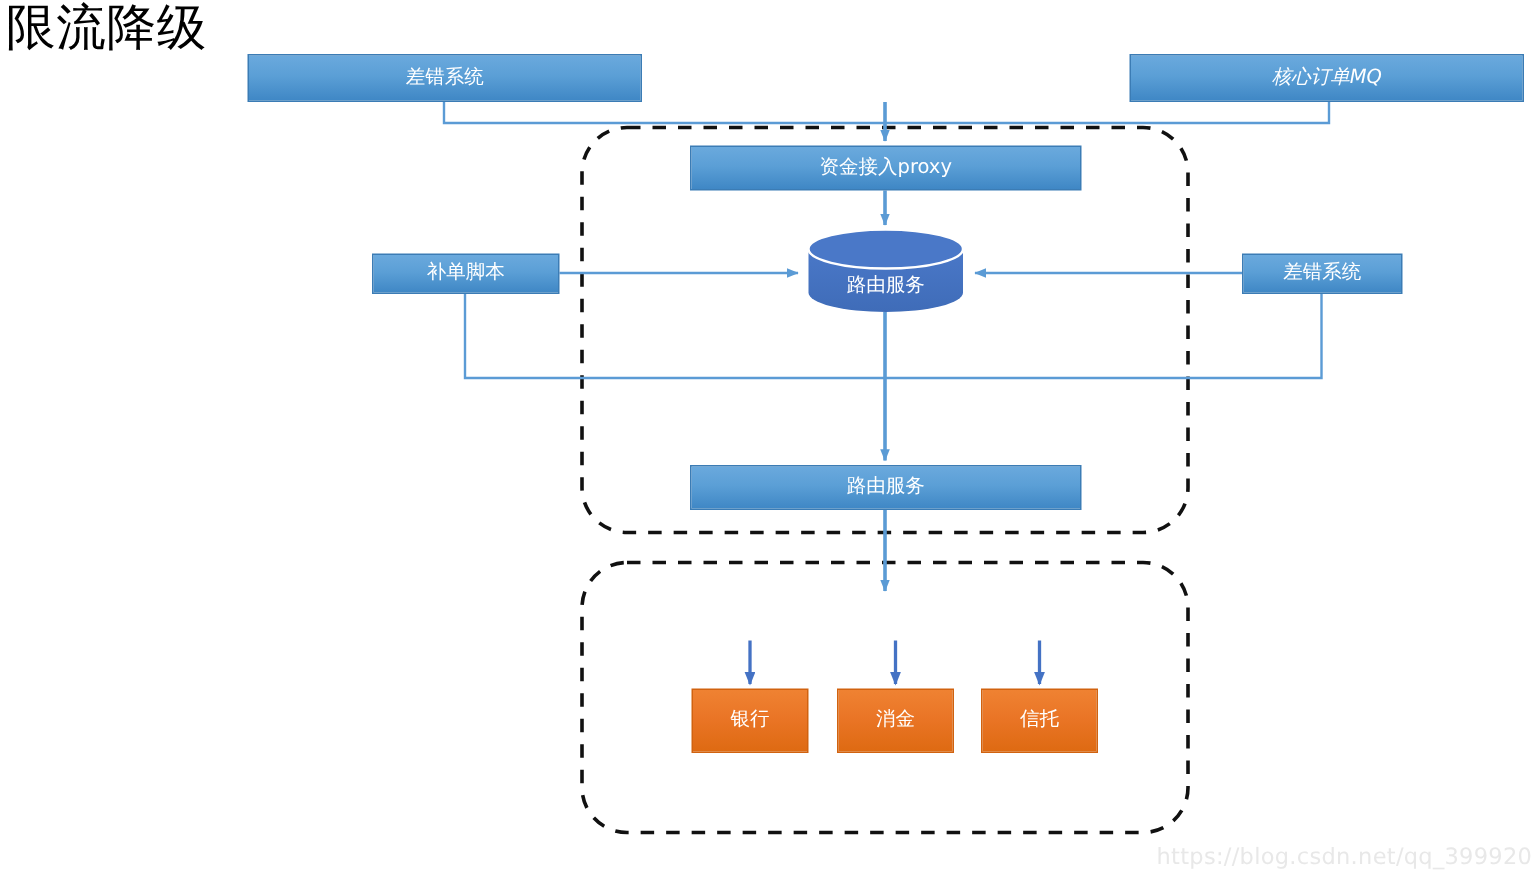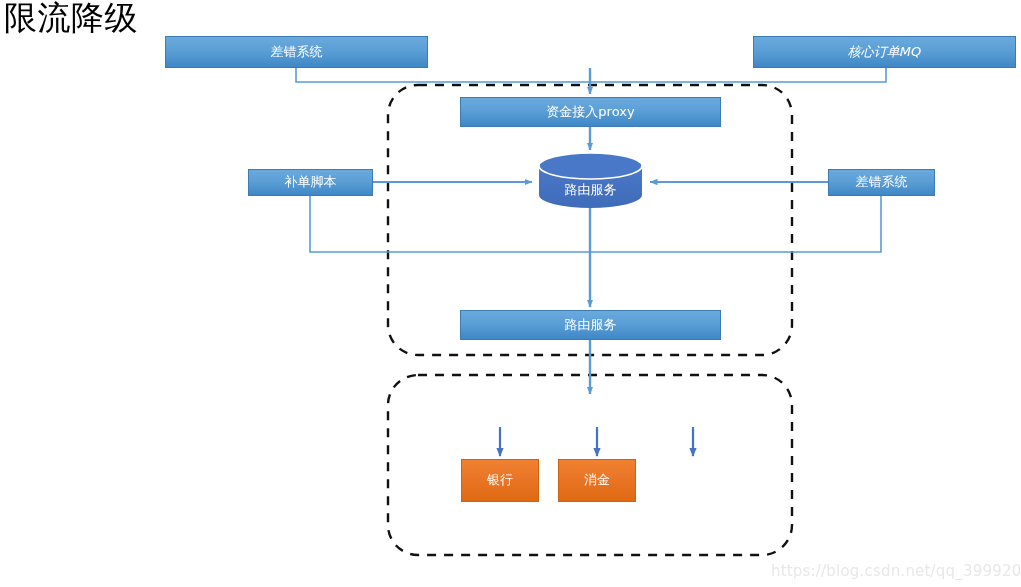--- a/index.html
+++ b/index.html
@@ -185,16 +185,19 @@
     <span>路由服务</span>
   </div>
 
 
   <div class="node orange" style="left:461px; top:459px; width:78px; height:43px;">
     <span>银行</span>
   </div>
   <div class="node orange" style="left:558px; top:459px; width:78px; height:43px;">
     <span>消金</span>
   </div>
+  <div class="node orange" style="left:654px; top:459px; width:78px; height:43px;">
+    <span>信托</span>
+  </div>
 
   <div class="watermark" style="left:771px; top:562px;">https://blog.csdn.net/qq_39992056</div>
 
 </div>
 
 </body></html>

